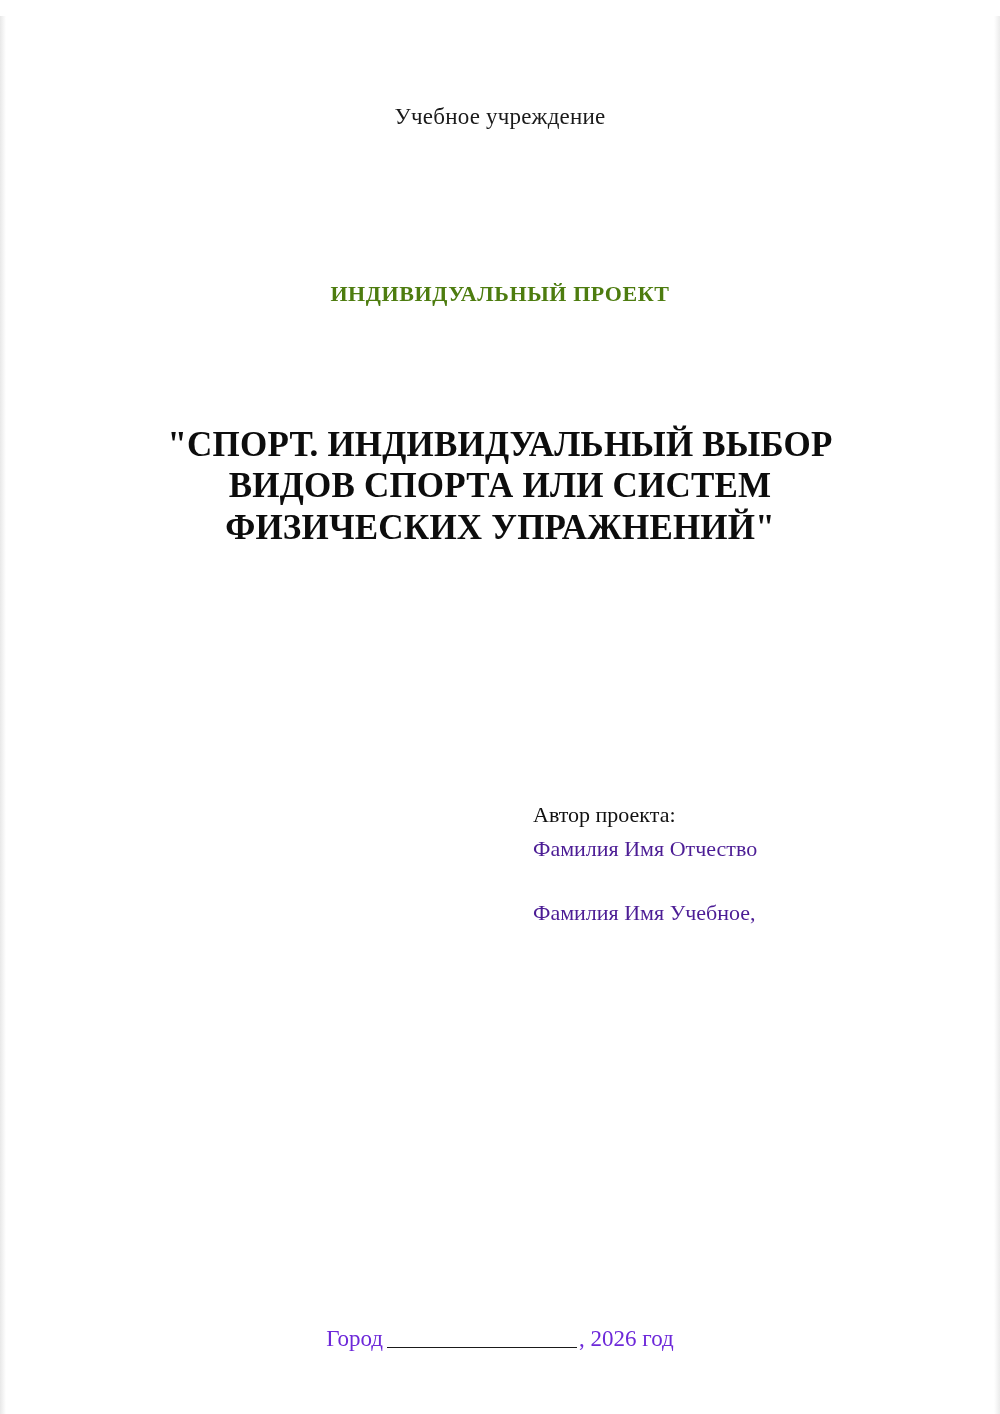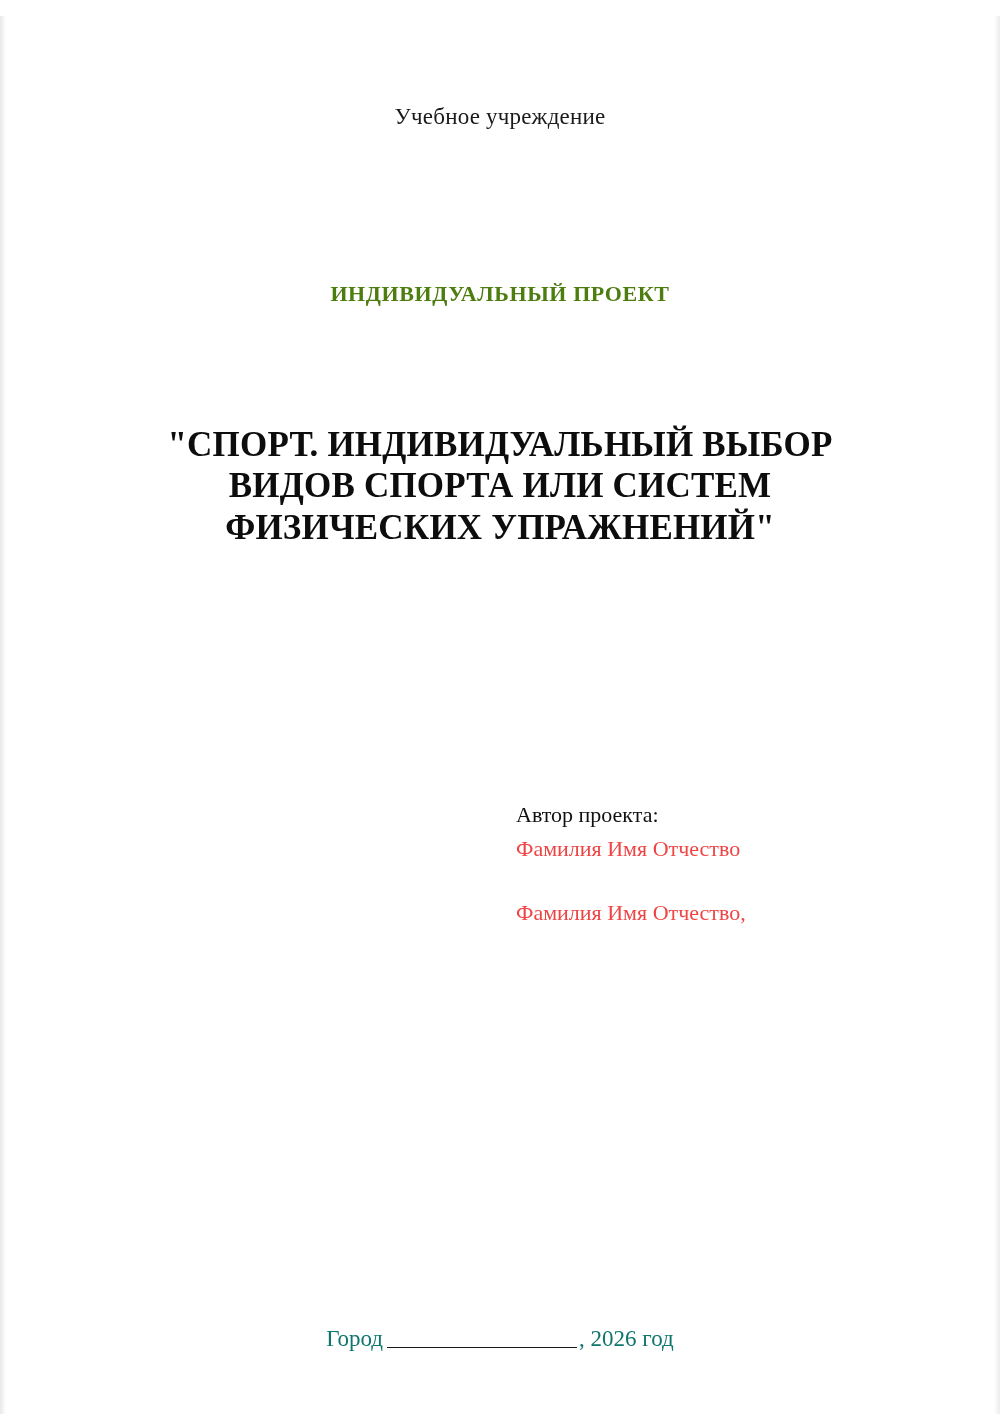--- a/index.html
+++ b/index.html
@@ -71,48 +71,48 @@
     font-size: 35px;
     line-height: 1.18;
     font-weight: bold;
     letter-spacing: 0.2px;
     color: #0d0d0d;
   }
 
   .credits {
     position: absolute;
     top: 782px;
-    left: 516px;
+    left: 533px;
     width: 400px;
     text-align: left;
     font-size: 22px;
     line-height: 1.55;
   }
   .credits .label {
     color: #111111;
     margin-top: 0;
   }
   .credits .value {
-    color: #ef4444;
+    color: #4c1d95;
   }
   .credits .block {
     margin-bottom: 30px;
   }
   .credits .block:last-child {
     margin-bottom: 0;
   }
 
   .footer {
     position: absolute;
     bottom: 78px;
     left: 0;
     width: 100%;
     text-align: center;
     font-size: 23px;
-    color: #0f766e;
+    color: #6d28d9;
   }
   .footer .blank-line {
     display: inline-block;
     min-width: 190px;
     border-bottom: 1.5px solid #1a1a1a;
     height: 0.95em;
     margin: 0 2px -2px 4px;
     vertical-align: baseline;
   }
 </style>
@@ -126,21 +126,21 @@
   <div class="doc-type">ИНДИВИДУАЛЬНЫЙ ПРОЕКТ</div>
 
   <div class="title">"СПОРТ. ИНДИВИДУАЛЬНЫЙ ВЫБОР ВИДОВ СПОРТА ИЛИ СИСТЕМ ФИЗИЧЕСКИХ УПРАЖНЕНИЙ"</div>
 
   <div class="credits">
     <div class="block">
       <div class="label">Автор проекта:</div>
       <div class="value">Фамилия Имя Отчество</div>
     </div>
     <div class="block">
-      <div class="value">Фамилия Имя Отчество,</div>
+      <div class="value">Фамилия Имя Учебное,</div>
     </div>
   </div>
 
   <div class="footer">
     <span>Город</span><span class="blank-line"></span><span>, 2026 год</span>
   </div>
 
 </div>
 
 </body></html>

